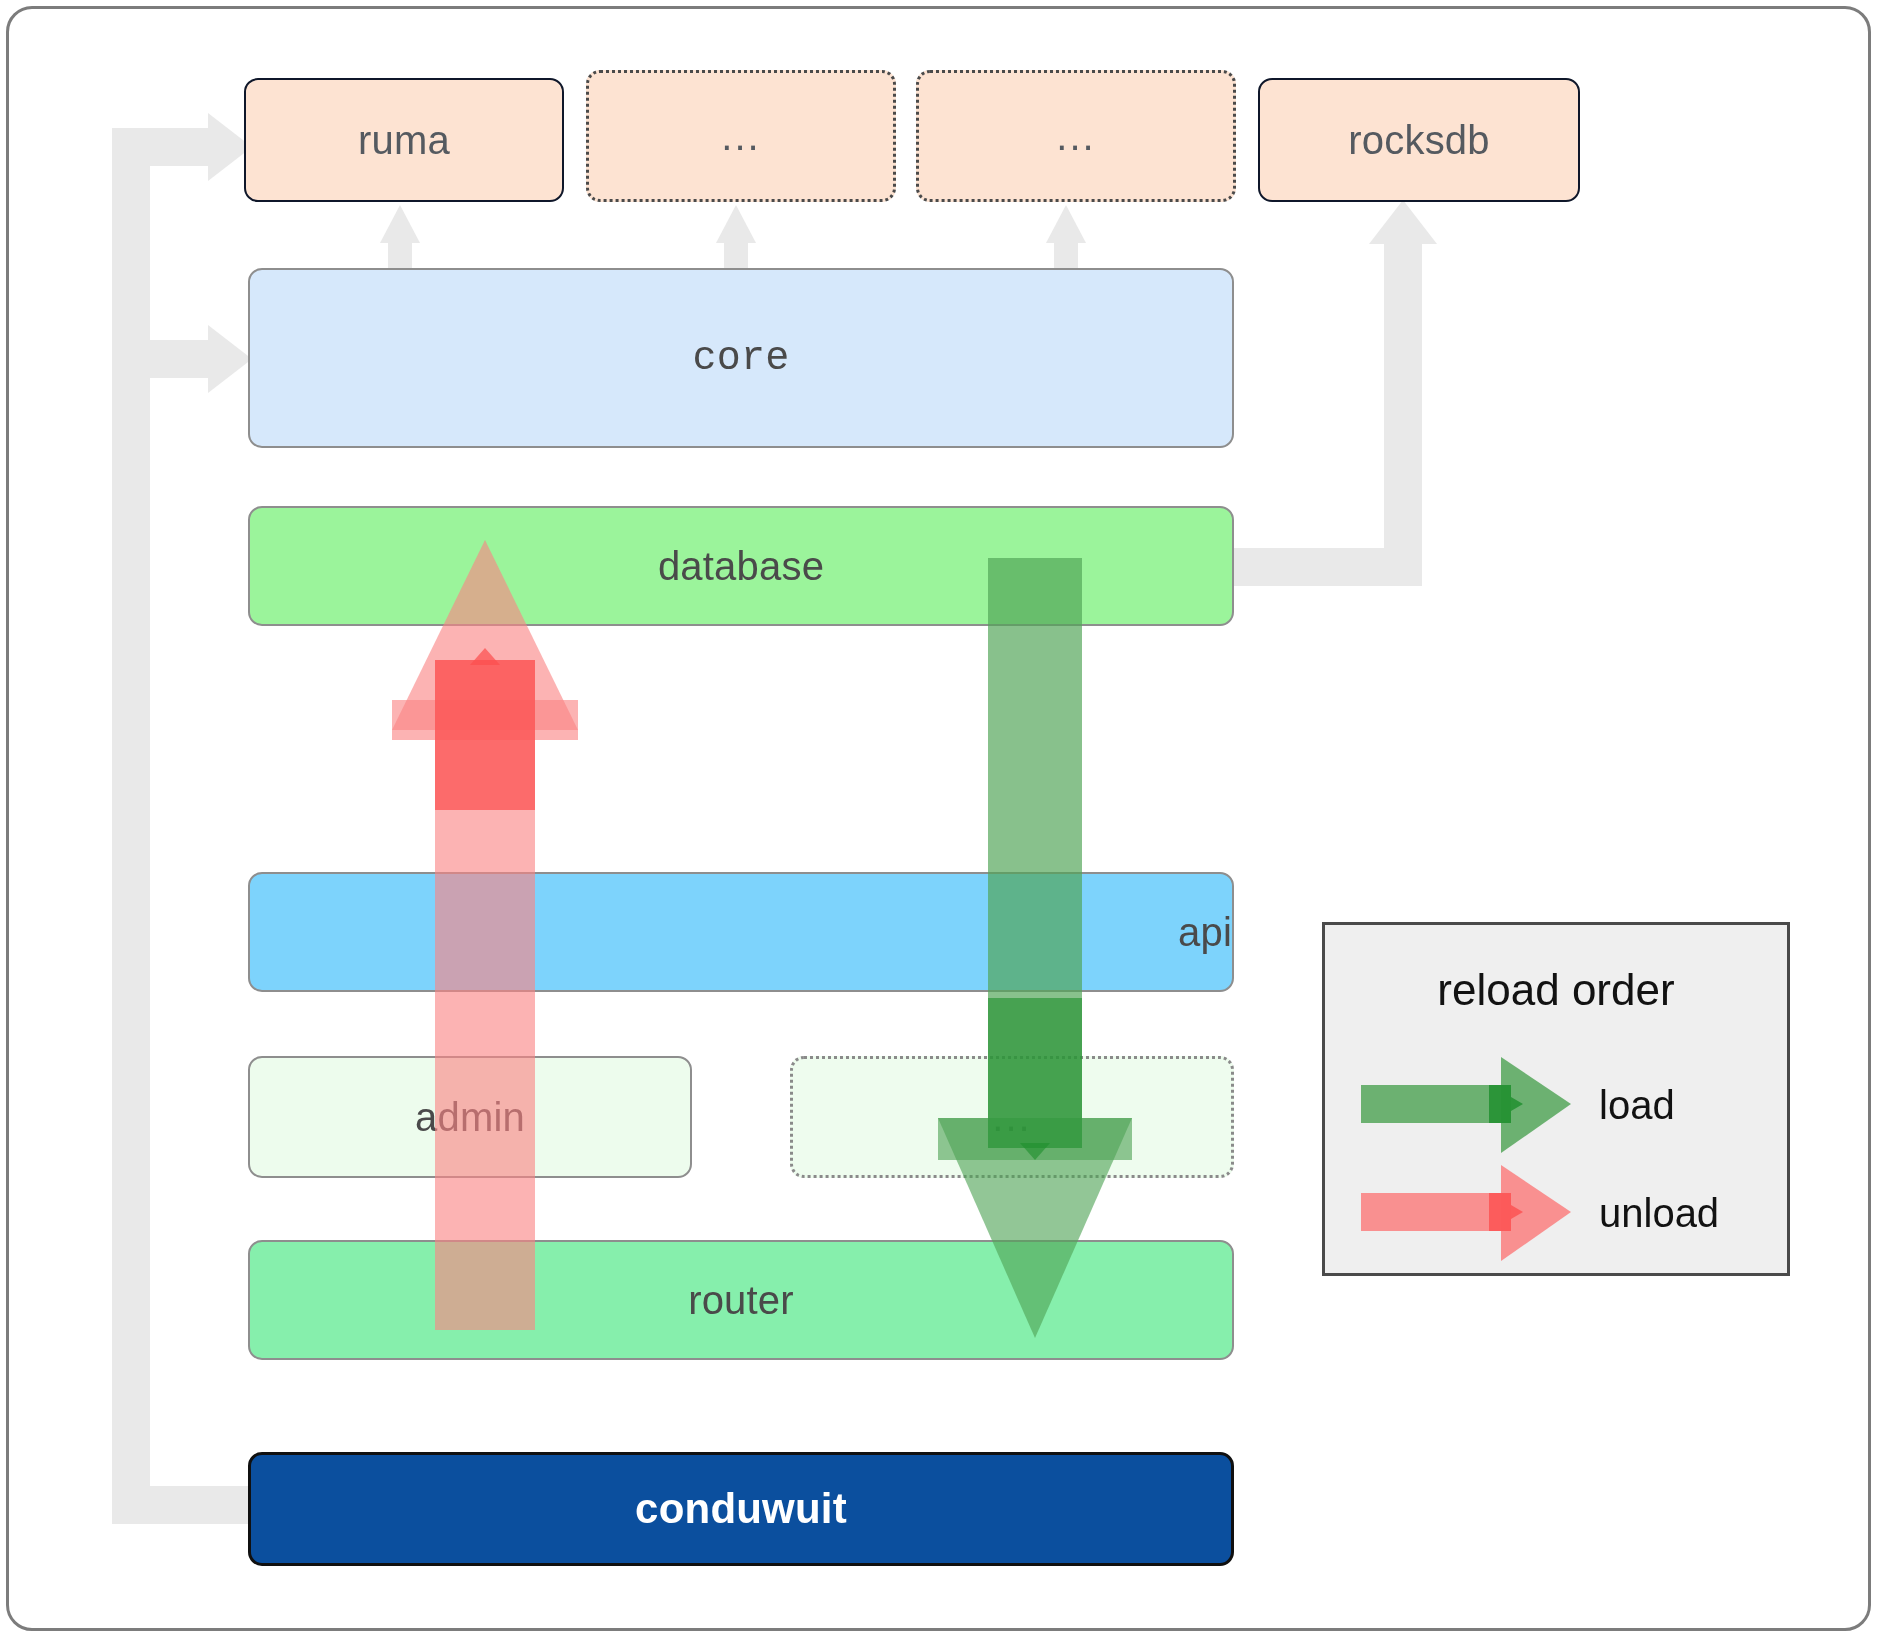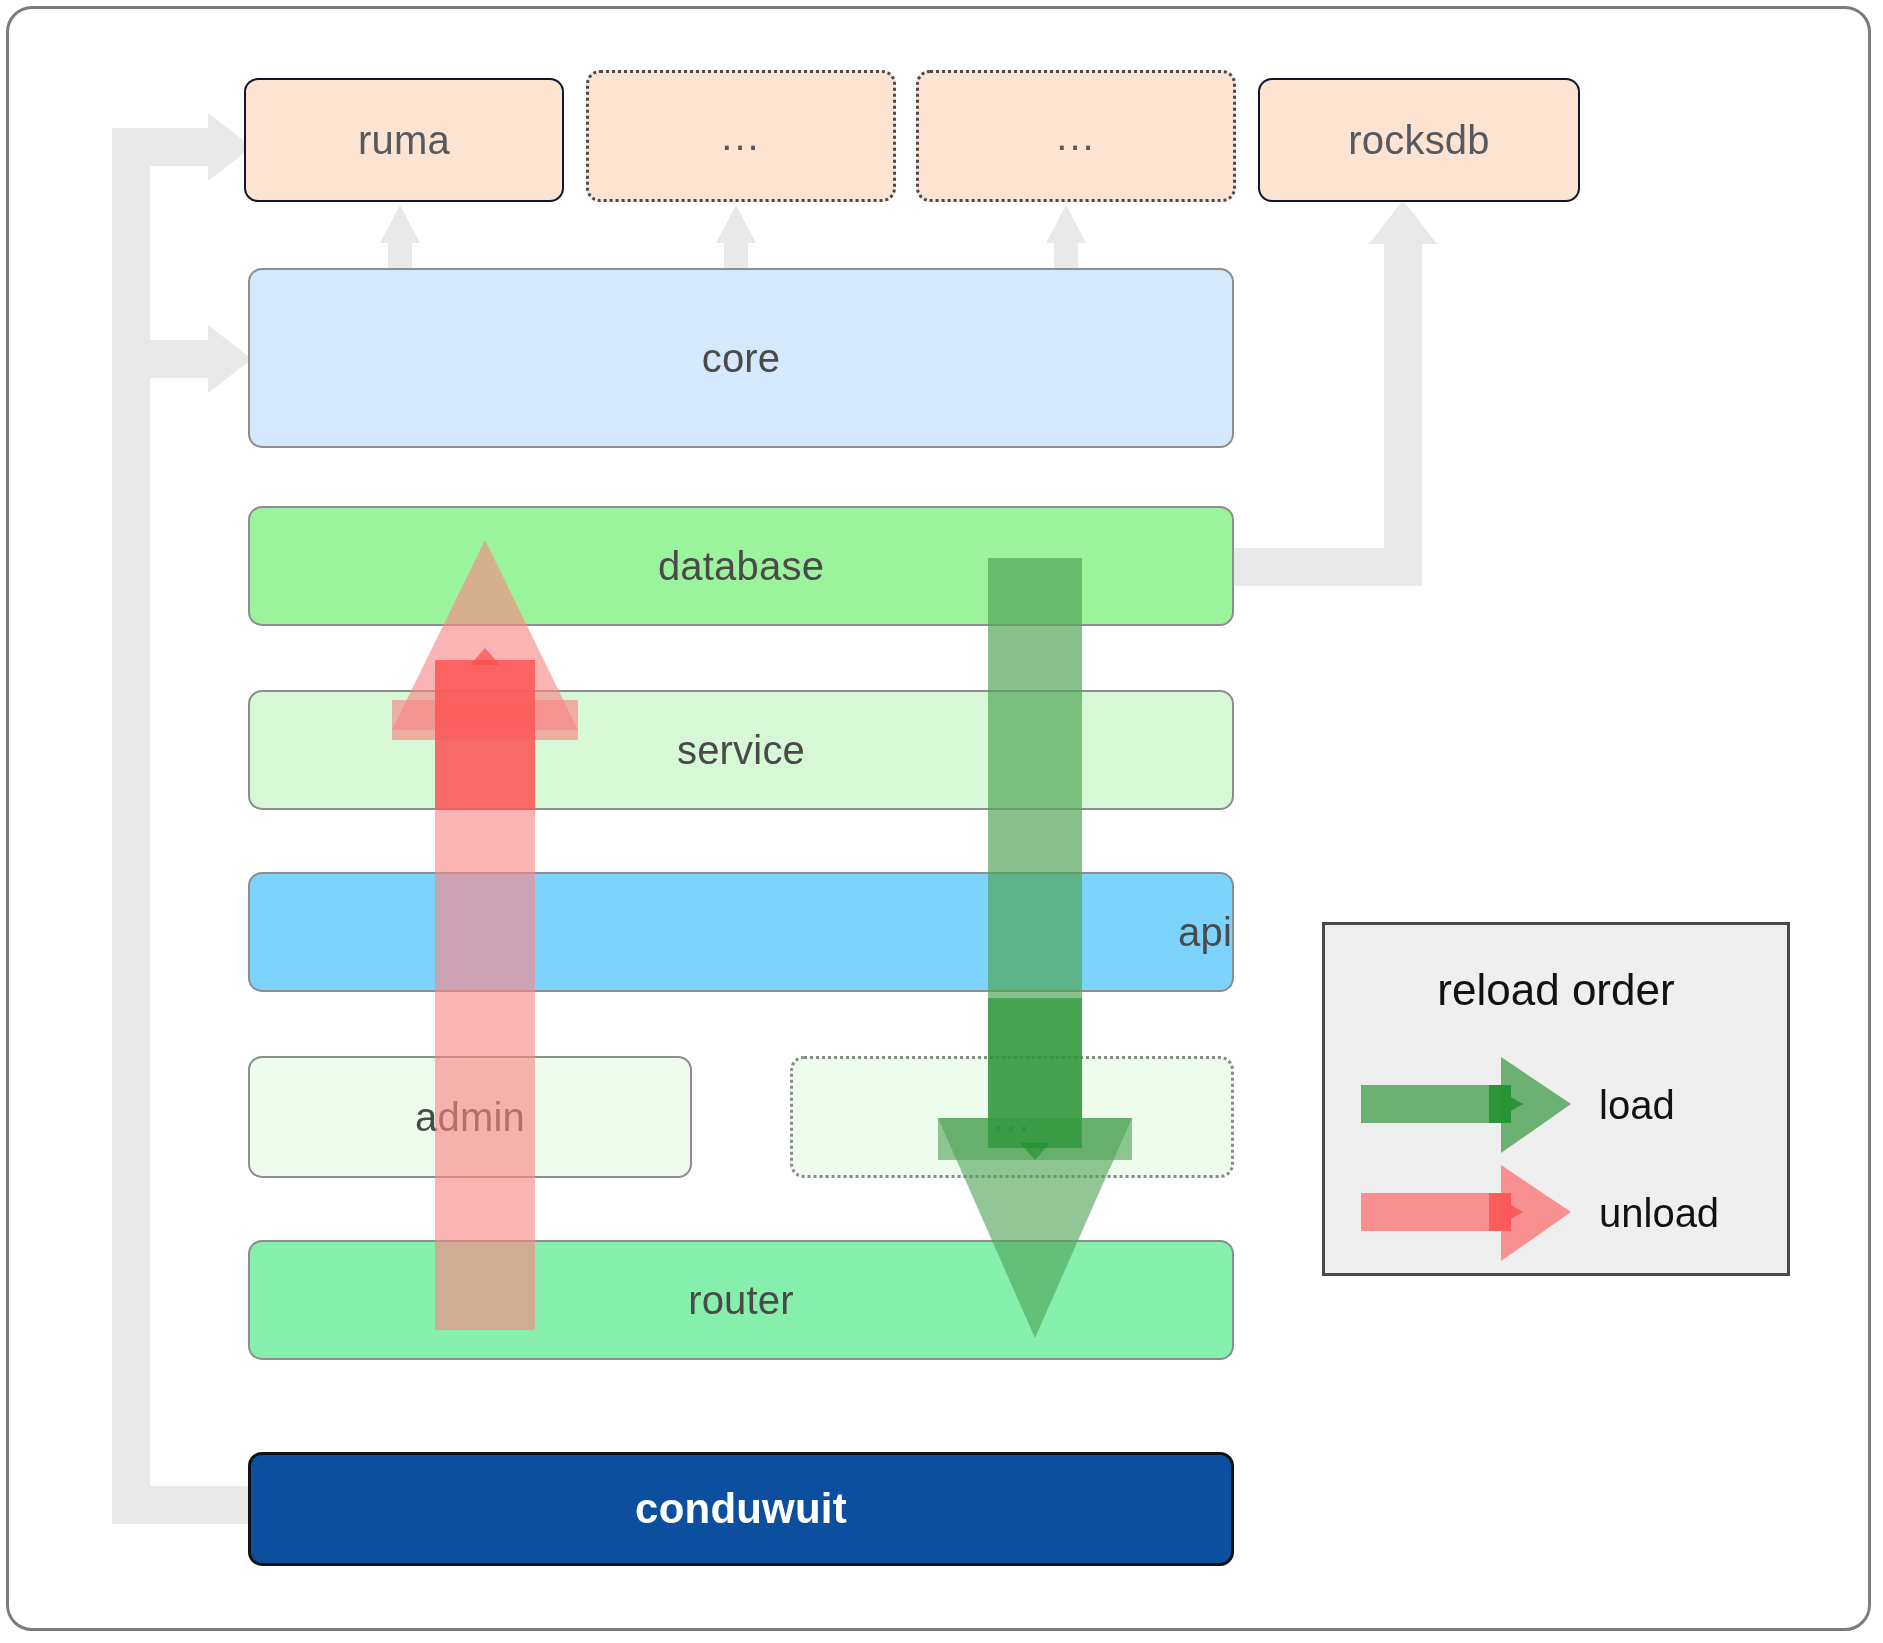--- a/index.html
+++ b/index.html
@@ -50,20 +50,21 @@
   }
   .crate.stub {
     border: 3px dotted #4a4a4a;
   }
 
   
   .core {
     background: #d6e8fb;
     border: 2px solid #8e8e8e;
     color: #4a4a4a;
+    font-family: Liberation Mono, monospace;
   }
 
   
   .layer {
     border: 2px solid #8e8e8e;
     color: #4a4a4a;
   }
   .layer.l-database { background: #9bf49b; }
   .layer.l-service  { background: #d6f8d6; }
   .layer.l-api      { background: #7dd3fc; justify-content: flex-end; }
@@ -179,23 +180,20 @@
   </div>
 
   <div class="node core" style="left:248px; top:268px; width:986px; height:180px;">
     <span>core</span>
   </div>
 
   <div class="node layer l-database" style="left:248px; top:506px; width:986px; height:120px;">
     <span>database</span>
   </div>
 
-  <div class="node layer l-service" style="left:248px; top:690px; width:986px; height:120px;">
-    <span>service</span>
-  </div>
 
   <div class="node layer l-api" style="left:248px; top:872px; width:986px; height:120px;">
     <span>api</span>
   </div>
 
   <div class="node layer l-admin" style="left:248px; top:1056px; width:444px; height:122px;">
     <span>admin</span>
   </div>
 
   <div class="node layer l-dots dots" style="left:790px; top:1056px; width:444px; height:122px;">

